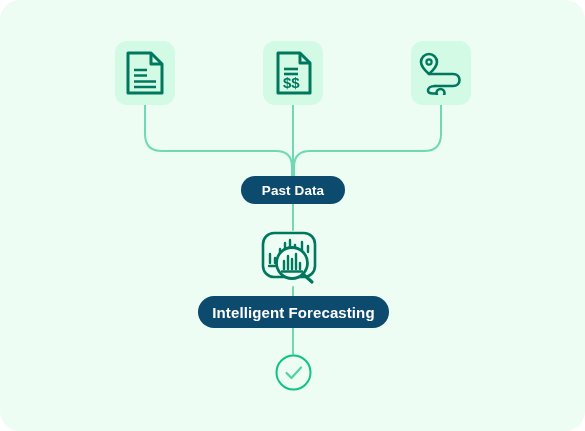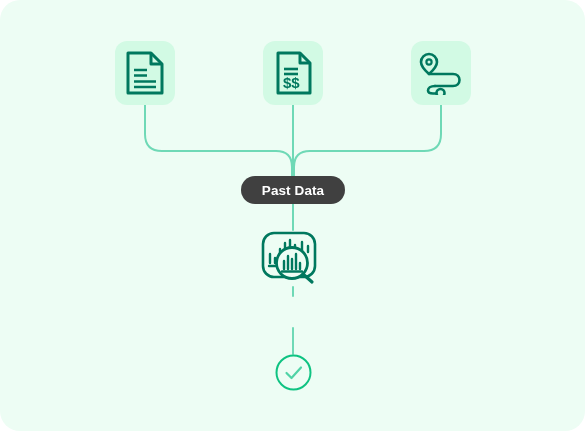--- a/index.html
+++ b/index.html
@@ -42,21 +42,21 @@
   #tile-doc      { left: 115px; top: 41px; }
   #tile-invoice  { left: 263px; top: 41px; }
   #tile-route    { left: 411px; top: 41px; }
 
   
   .pill {
     position: absolute;
     display: flex;
     align-items: center;
     justify-content: center;
-    background: #404040;
+    background: #0c4a6e;
     border-radius: 999px;
     color: #ffffff;
     font-weight: bold;
     letter-spacing: .1px;
     white-space: nowrap;
     box-sizing: border-box;
   }
   #pill-past-data {
     left: 241px; top: 176px;
     width: 104px; height: 28px;
@@ -176,20 +176,23 @@
         <line x1="33" y1="39" x2="33" y2="29"></line>
         <line x1="37" y1="39" x2="37" y2="24"></line>
         <line x1="41" y1="39" x2="41" y2="33"></line>
         <line x1="23" y1="41.5" x2="43" y2="41.5"></line>
       </g>
       <line x1="44" y1="44" x2="53" y2="52" stroke="#00785e" stroke-width="3.2" stroke-linecap="round"></line>
     </svg>
     <span class="sr">Data Analysis</span>
   </div>
 
+  <div class="pill" id="pill-forecasting">
+    <span>Intelligent Forecasting</span>
+  </div>
 
   <div id="check-badge">
     <svg width="37" height="37" viewBox="0 0 37 37">
       <circle cx="18.5" cy="18.5" r="17" fill="none" stroke="#0fc382" stroke-width="2"></circle>
       <path d="M11.5,19 L16.5,24 L26,13.5" fill="none" stroke="#4fd3a6" stroke-width="2.2" stroke-linecap="round" stroke-linejoin="round"></path>
     </svg>
     <span class="sr">Result</span>
   </div>
 
 </div>

